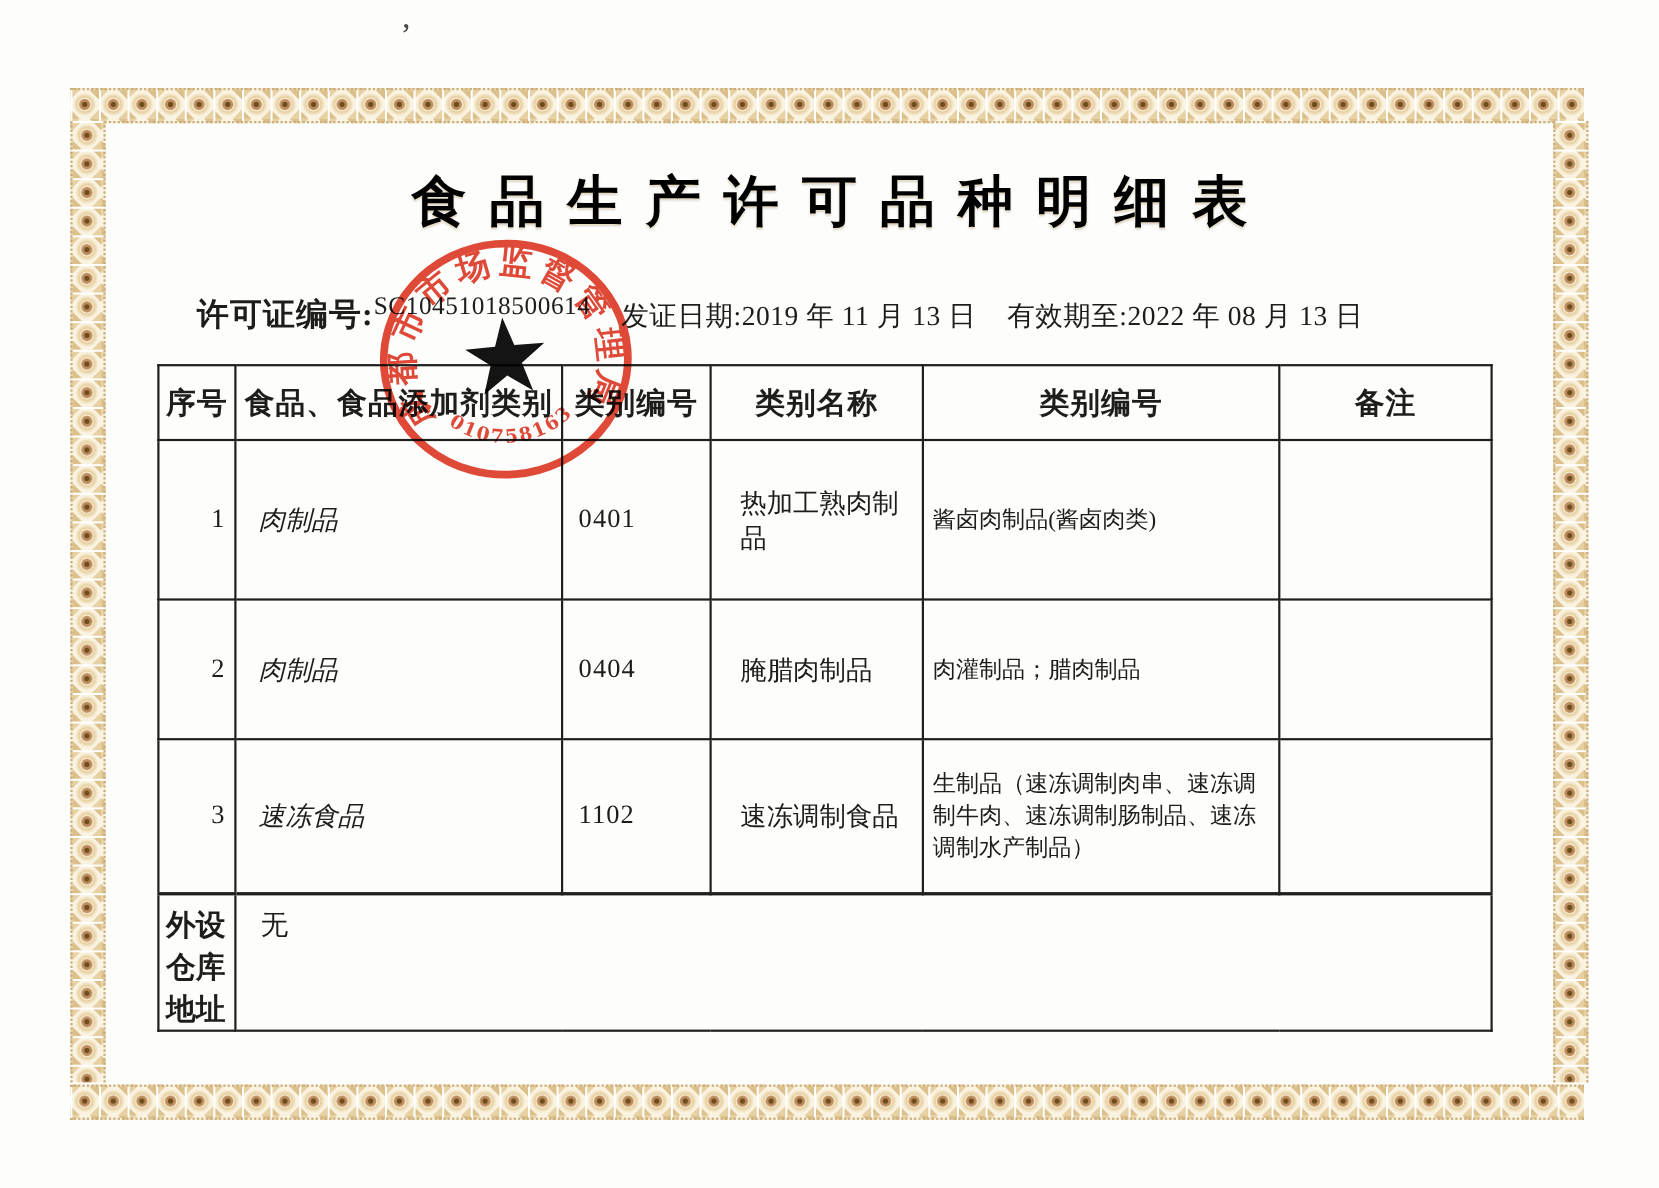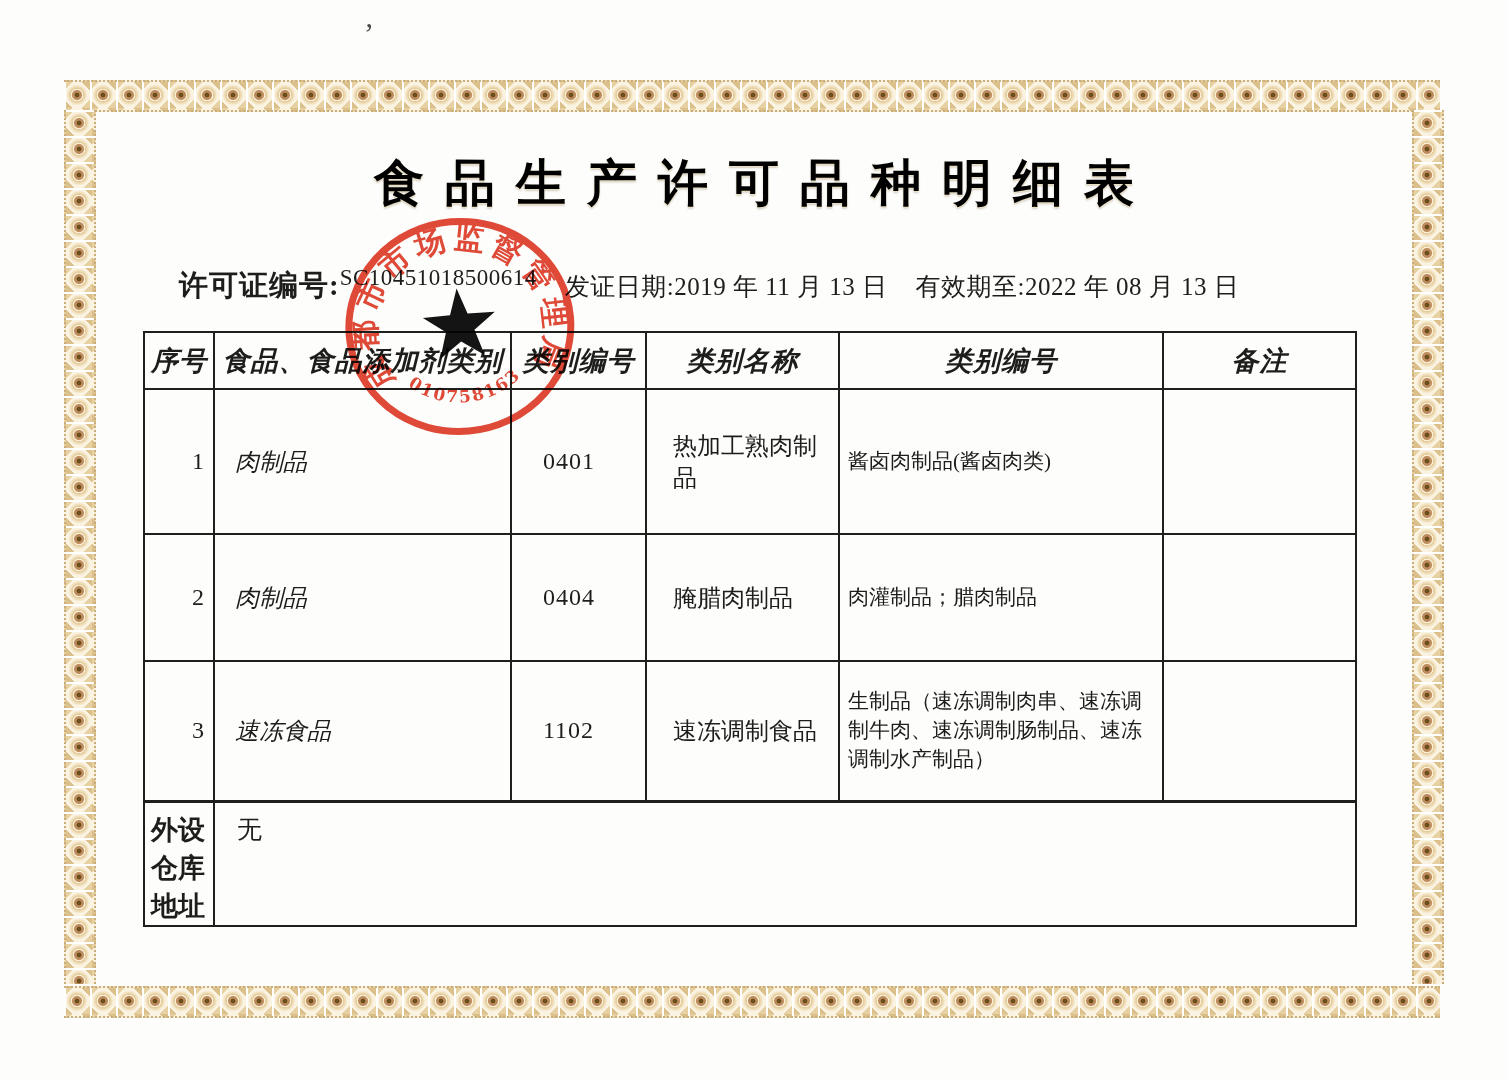--- a/index.html
+++ b/index.html
@@ -49,26 +49,26 @@
   .license{position:absolute;left:179px;top:266px;white-space:nowrap;font-size:25px;}
   .license .lbl{font-size:29px;font-weight:bold;letter-spacing:1px;}
   .license .num{font-size:23px;position:relative;top:-10px;letter-spacing:.5px;}
   .license .gap{display:inline-block;width:28px;}
   .license .dt{font-size:25px;letter-spacing:.5px;}
 
   
   table.grid{position:absolute;left:143px;top:331px;width:1212px;border-collapse:collapse;table-layout:fixed;}
   table.grid th,table.grid td{border:2px solid #1f1f1d;overflow:hidden;}
   table.grid th{font-size:27px;font-weight:bold;letter-spacing:1px;padding:0;}
-  tr.hdr{height:57px;font-style:italic;}
+  tr.hdr{height:68px;}
   tr.r1{height:145px;} tr.r2{height:127px;} tr.r3{height:140px;}
   td{vertical-align:middle;font-size:24px;}
   td.no{text-align:right;padding-right:9px;}
   td.cat{padding-left:20px;font-style:italic;}
-  td.code{padding-left:31px;font-size:24px;letter-spacing:1px;}
+  td.code{padding-left:14px;font-size:24px;letter-spacing:1px;}
   td.name{padding-left:26px;}
   td.detail{padding:4px 0 4px 8px;font-size:21px;line-height:29px;word-break:break-all;line-break:anywhere;}
   tr.wh{height:116px;}
   tr.wh td{border-top-width:3px;}
   td.wh-label{vertical-align:top;font-size:27px;font-weight:bold;line-height:38px;padding:8px 2px 0 6px;word-break:break-all;}
   td.wh-value{vertical-align:top;padding:10px 0 0 22px;font-size:25px;}
 
   
   .stamp{position:absolute;left:330px;top:203px;width:270px;height:250px;
          color:#de3a26;opacity:.92;mix-blend-mode:multiply;transform:rotate(-5deg);}

